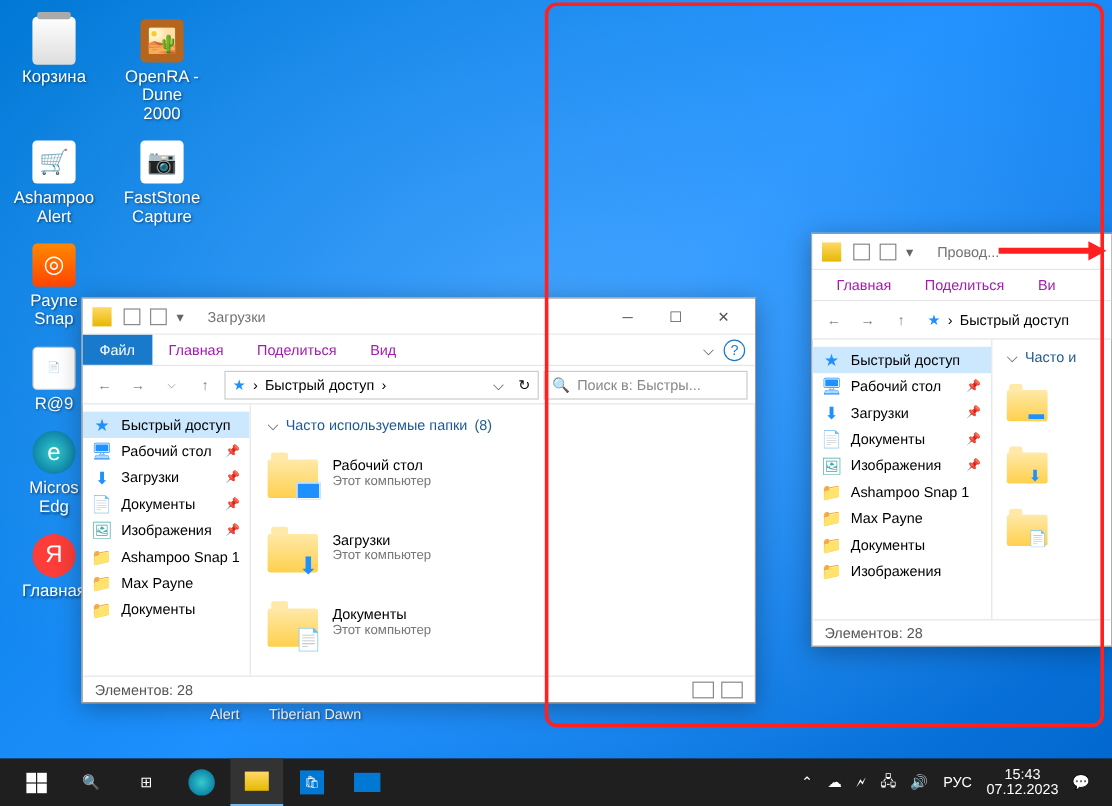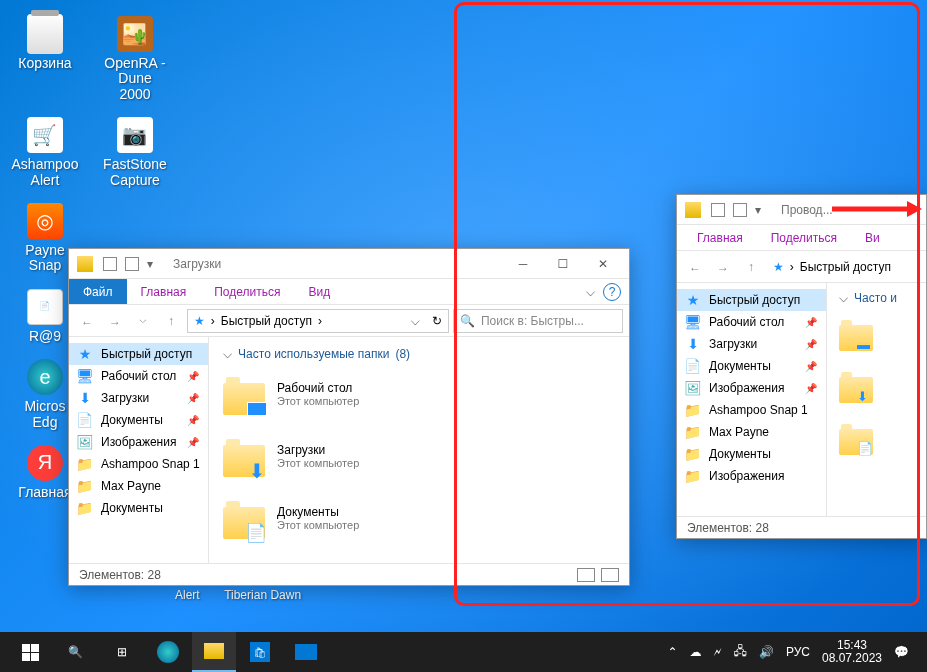--- a/index.html
+++ b/index.html
@@ -406,17 +406,17 @@
     </div>
   <div class="tray">
     <span>⌃</span>
     <span>☁</span>
     <span>🗲</span>
     <span>🖧</span>
     <span>🔊</span>
     <span>РУС</span>
     <div class="clock">
       <div>15:43</div>
-      <div>08.07.2023</div>
+      <div>07.12.2023</div>
     </div>
     <span>💬</span>
   </div>
 </div>
 
 </body></html>

